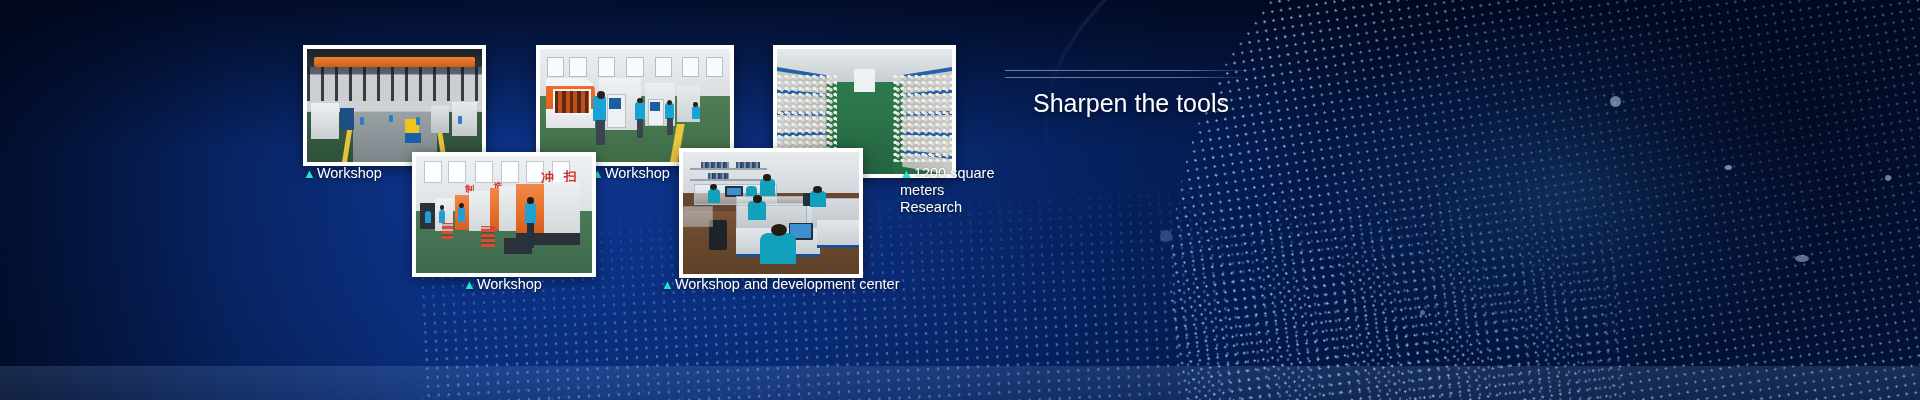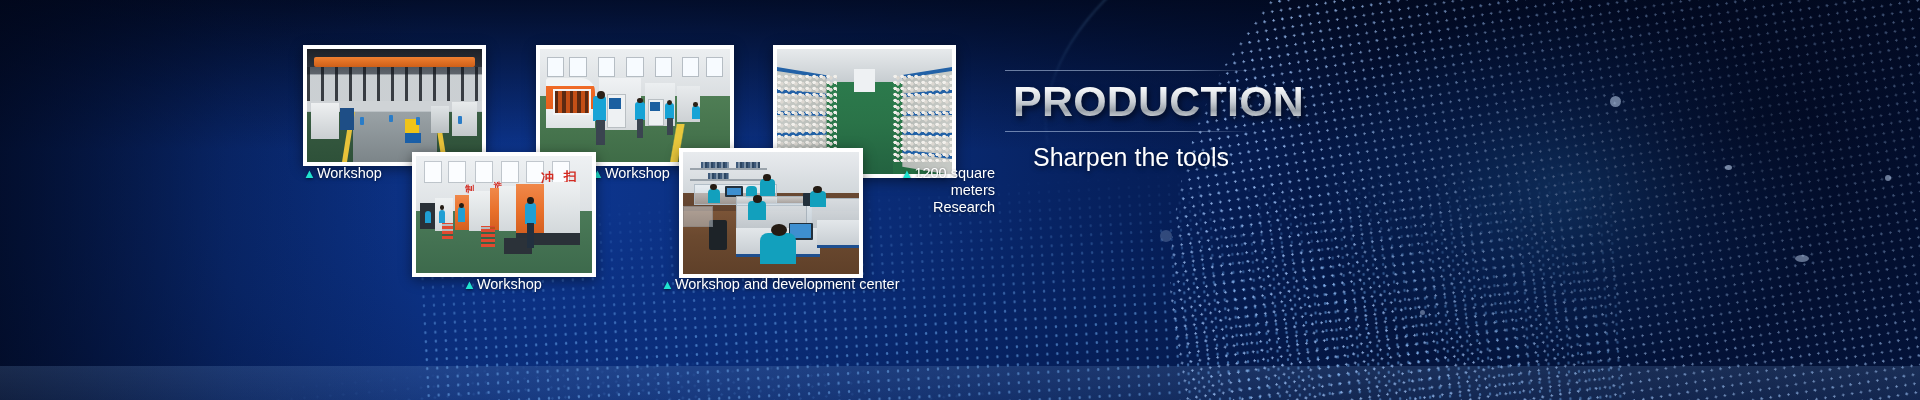--- a/index.html
+++ b/index.html
@@ -180,21 +180,21 @@
   .p-office .head{position:absolute;background:#241b13;border-radius:50%;}
   .p-office .chair{position:absolute;background:#1d2328;border-radius:2px;}
 
   
   .cap{position:absolute;color:#fff;font-size:14.5px;line-height:17px;white-space:nowrap;
        text-shadow:0 1px 3px rgba(0,0,0,.55);}
   .cap .tri{color:#1fe3d0;font-size:13px;margin-right:1px;}
 
   #cap-1{left:303px;top:165px;}
   #cap-2{left:591px;top:165px;}
-  #cap-3{left:860px;top:165px;width:135px;text-align:right;white-space:normal;}
+  #cap-3{left:900px;top:165px;width:135px;text-align:left;white-space:normal;}
   #cap-4{left:463px;top:276px;}
   #cap-5{left:661px;top:276px;}
 
   
   .right{position:absolute;left:1005px;top:70px;width:520px;}
   .rule{height:1px;background:linear-gradient(90deg,rgba(190,210,240,.55),rgba(190,210,240,.50) 72%,rgba(190,210,240,0));}
   .rule.top{margin:0 0 6px 0;width:250px;}
   .rule.bot{margin:6px 0 0 0;width:248px;}
 
   .title{
@@ -395,20 +395,19 @@
         <div class="cub" style="left:0%;top:44%;width:16%;height:16%;opacity:.55;"></div>
       </div>
     </div>
   </div>
   <div class="cap" id="cap-5">
     <span class="tri">▲</span><span>Workshop and development center</span>
   </div>
 
   <div class="right">
     <div class="rule top"></div>
-    <div class="title l1">PRODUCTION</div>
     <div class="rule bot"></div>
     <div class="sub">
       <div>Sharpen the tools</div>
     </div>
   </div>
 
 </div>
 
 </body></html>

